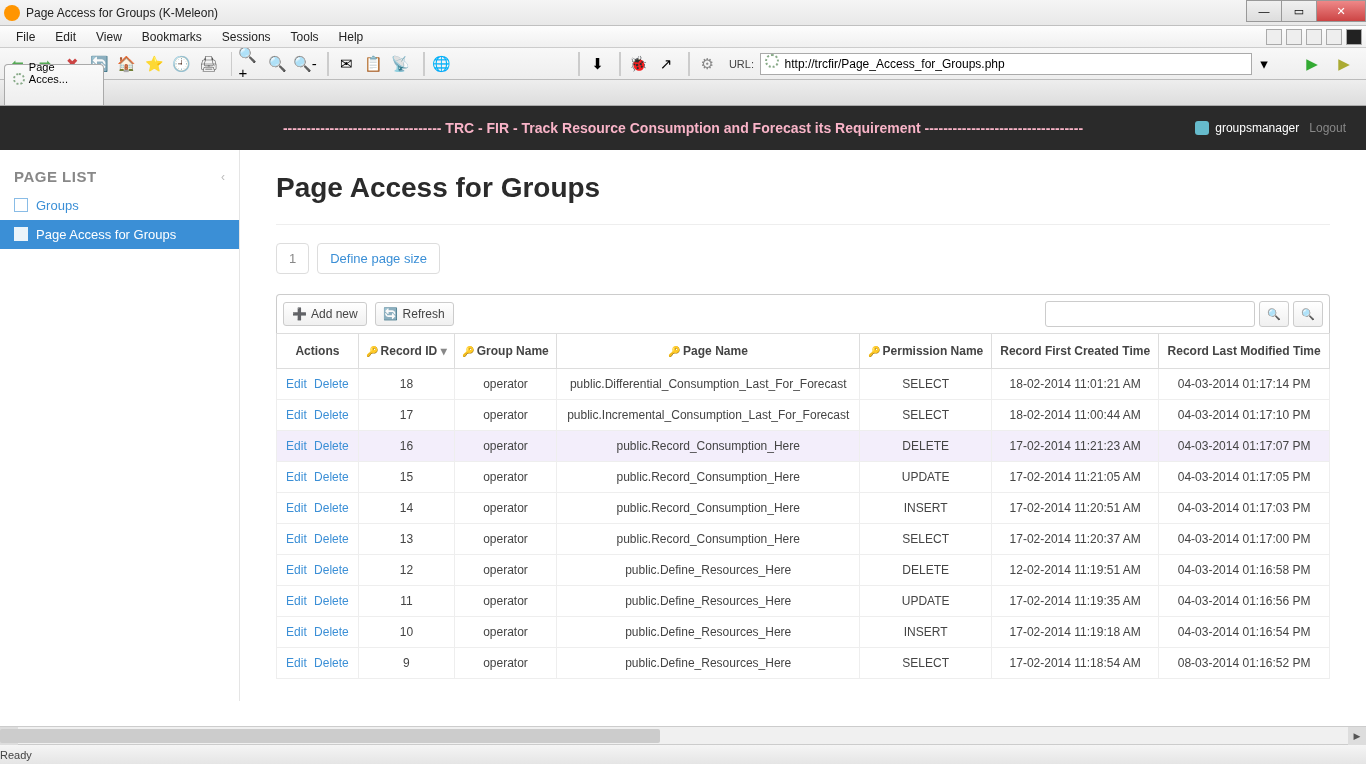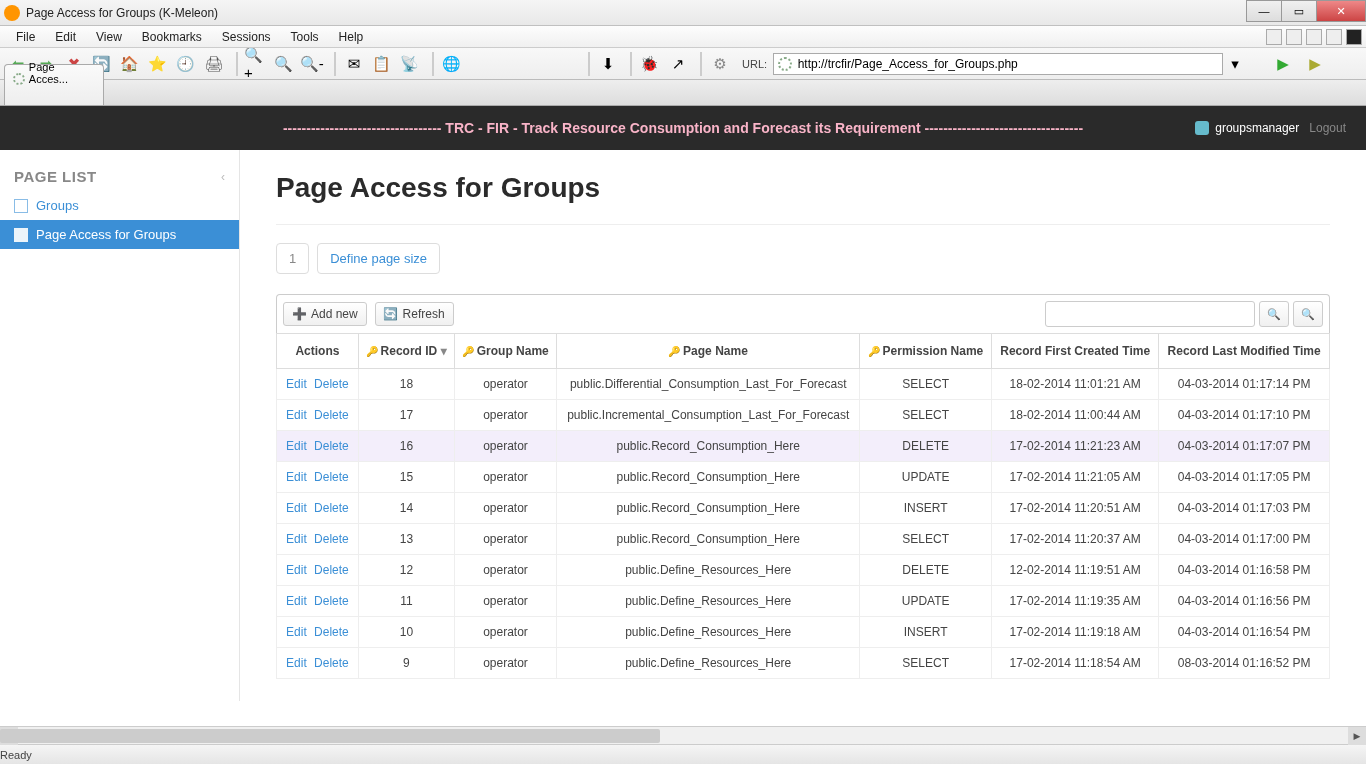--- a/index.html
+++ b/index.html
@@ -18,21 +18,21 @@
 .menubar .menu{padding:3px 10px;font-size:12px;color:#222}
 .menubar .right-icons{position:absolute;right:4px;display:flex;gap:4px}
 .menubar .rico{width:16px;height:16px;border:1px solid #aaa;background:#eee}
 
 
 .toolbar{height:32px;background:linear-gradient(#f8f8f8,#eee);border-bottom:1px solid #bbb;display:flex;align-items:center;padding:0 6px;gap:0}
 .tbtn{width:24px;height:24px;display:flex;align-items:center;justify-content:center;font-size:15px;margin-right:4px}
 .tsep{width:2px;height:24px;background:#ccc;margin:0 6px}
 .urlbar{display:flex;align-items:center;margin-left:6px}
 .urlbar label{font-size:11px;color:#444;margin-right:6px}
-.urlbar .urlbox{width:450px;height:22px;border:1px solid #aaa;background:#fff;display:flex;align-items:center;padding:0 4px}
+.urlbar .urlbox{width:492px;height:22px;border:1px solid #aaa;background:#fff;display:flex;padding:0 4px}
 .urlbar .loading{width:14px;height:14px;border:2px dotted #8a8;border-radius:50%;margin-right:6px}
 .urlbar input{border:none;outline:none;font-size:12px;width:100%}
 .playbtns{margin-left:20px;display:flex;gap:4px}
 
 
 .tabbar{height:26px;background:linear-gradient(#eee,#ddd);border-bottom:1px solid #aaa;display:flex;align-items:flex-end;padding:0 4px}
 .tab{height:22px;background:linear-gradient(#fafafa,#eee);border:1px solid #aaa;border-bottom:none;border-radius:4px 4px 0 0;padding:20px 8px;display:flex;align-items:flex-end;font-size:11px;max-width:100px}
 .tab .spin{width:12px;height:12px;border:2px dotted #8a8;border-radius:50%;margin-right:4px}
 
 
@@ -43,21 +43,21 @@
 .banner-right .user{color:#fff;font-size:12px;display:flex;align-items:center;gap:6px}
 .banner-right .user .uico{width:14px;height:14px;background:#6bc;border-radius:3px}
 .banner-right .logout{color:#888;font-size:12px}
 
 
 .content{display:flex}
 .sidebar{width:240px;border-right:1px solid #e5e5e5;padding-top:12px}
 .sidebar-header{display:flex;align-items:center;justify-content:space-between;padding:6px 14px}
 .sidebar h3{font-size:15px;color:#888;font-weight:bold;letter-spacing:.5px}
 .collapse-ic{color:#bbb;font-size:12px}
-.nav-item{display:flex;align-items:center;padding:7px 14px;font-size:13px;color:#3b8fd6;gap:8px}
+.nav-item{display:flex;padding:7px 14px;font-size:13px;color:#3b8fd6;gap:8px}
 .nav-item.active{background:#3b8fd6;color:#fff}
 .nav-ic{width:14px;height:14px;border:1px solid currentColor;opacity:.6}
 .nav-item.active .nav-ic{background:#fff;border-color:#fff;opacity:.9}
 
 .main{flex:1;padding:22px 36px}
 .page-title{font-size:28px;color:#2b2b2b;font-weight:bold;margin-bottom:20px}
 .pager{display:flex;gap:8px;margin-bottom:20px}
 .pgbtn{border:1px solid #ddd;border-radius:4px;padding:7px 12px;font-size:13px;color:#888;background:#fff}
 .pgbtn.link{color:#3b8fd6}
 

